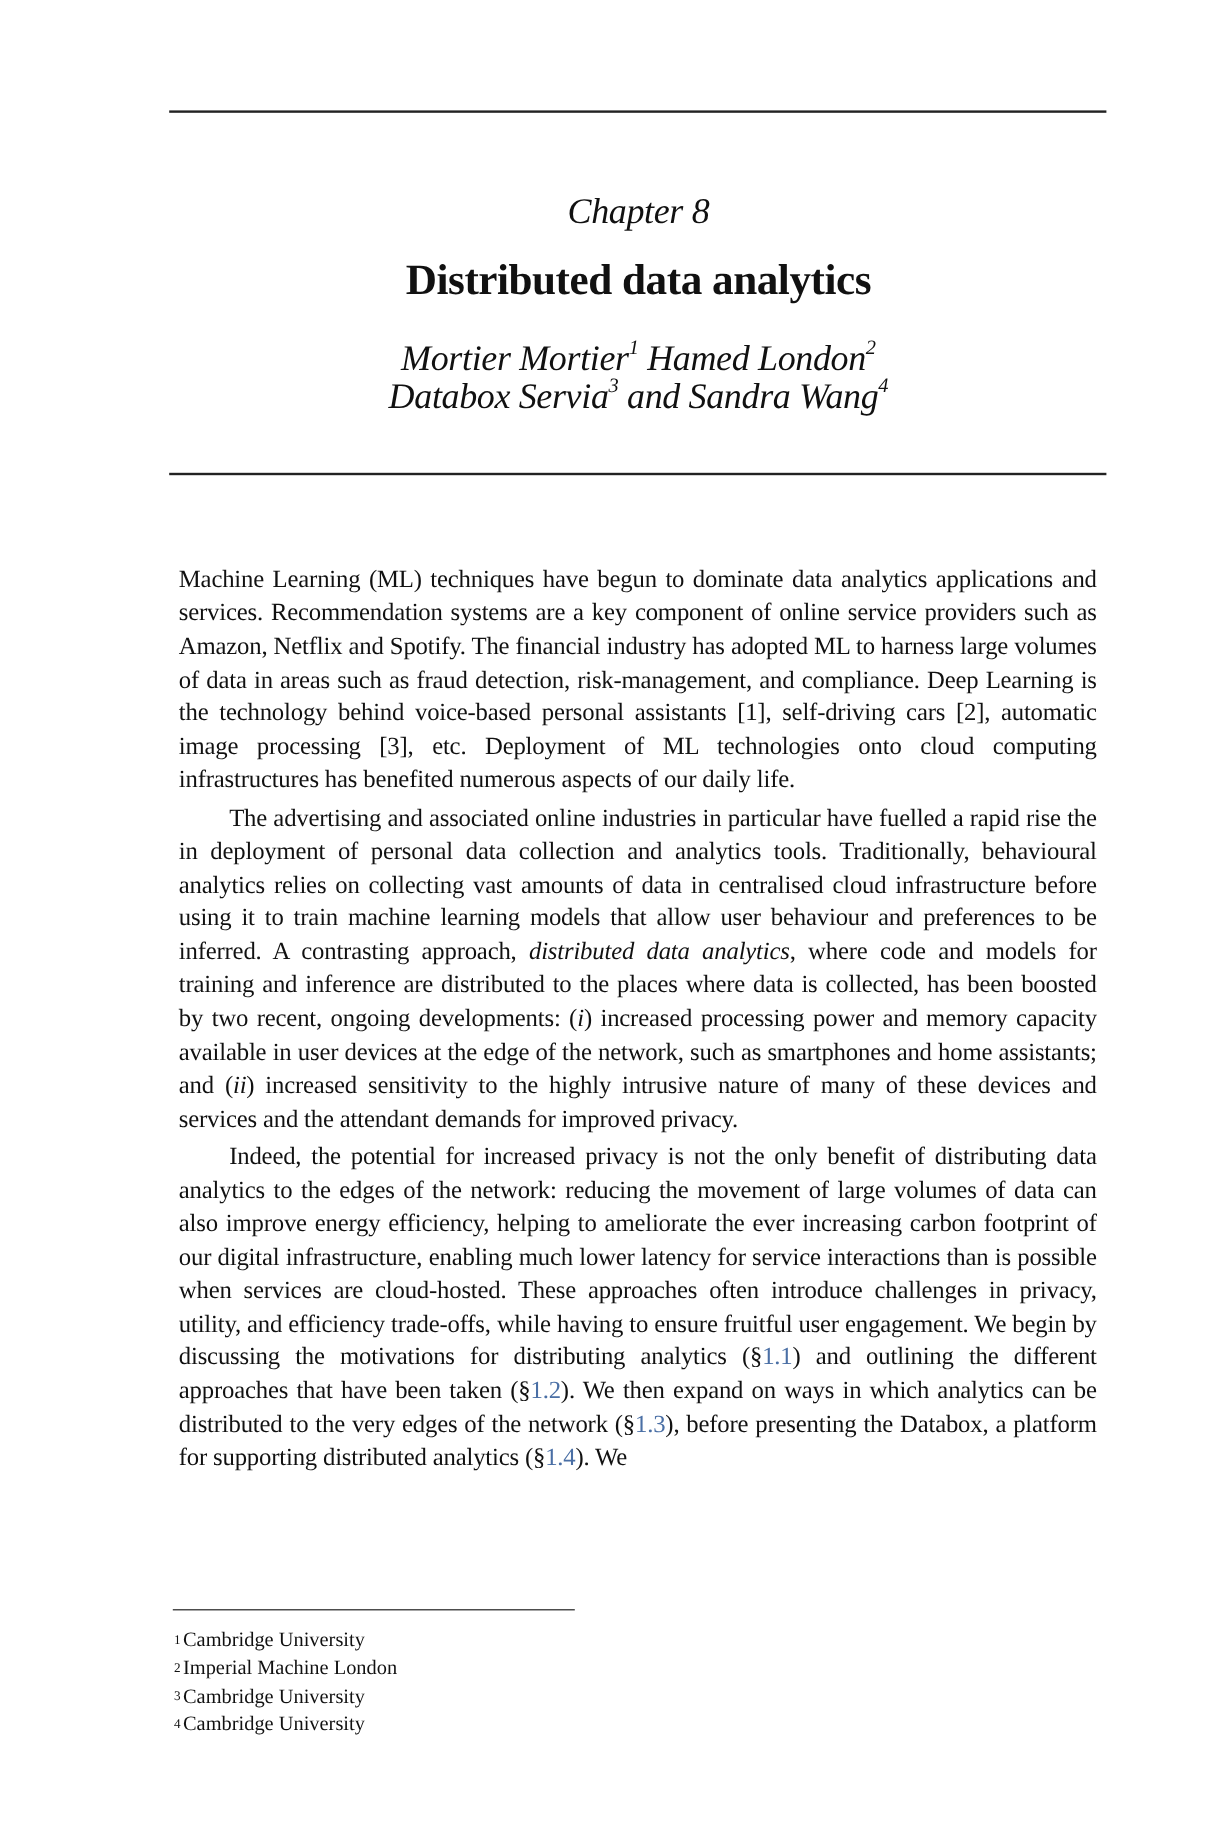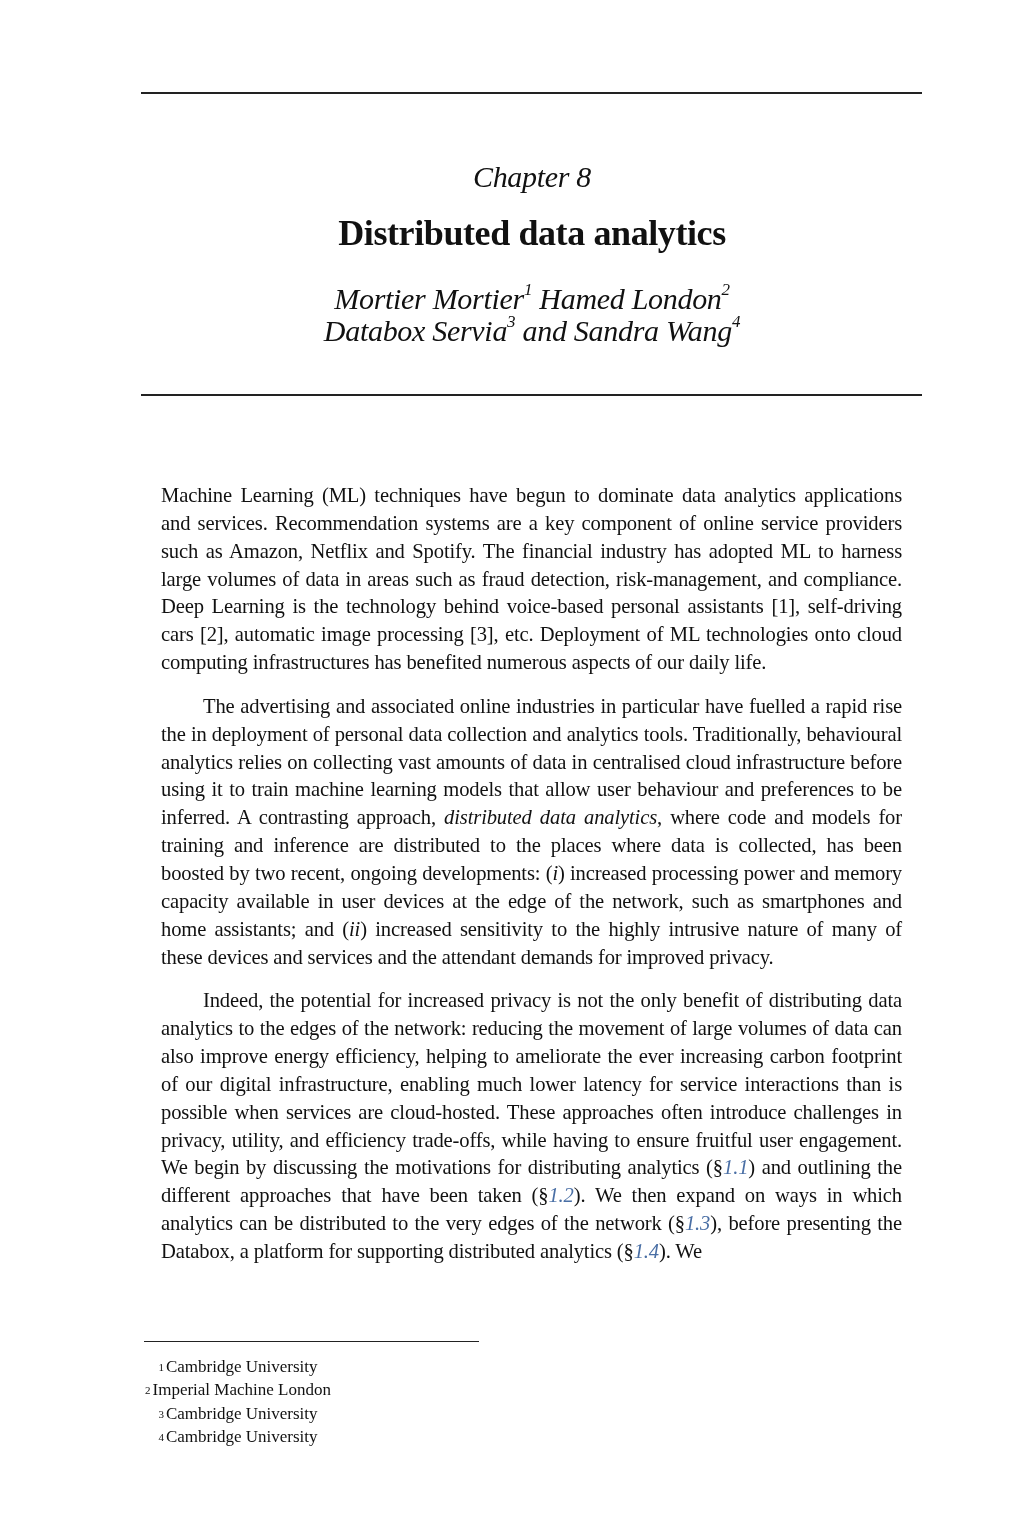--- a/index.html
+++ b/index.html
@@ -10,25 +10,25 @@
   #rule-mid { top: 394px; }
   .chapter-label { position: absolute; top: 160px; left: 0; width: 1064px; text-align: center;
                    font-style: italic; font-size: 30px; letter-spacing: -0.3px; }
   .chapter-title { position: absolute; top: 212px; left: 0; width: 1064px; text-align: center;
                    font-weight: bold; font-size: 36px; letter-spacing: -0.4px; }
   .authors { position: absolute; top: 283px; left: 0; width: 1064px; text-align: center;
              font-style: italic; font-size: 30px; line-height: 32px; letter-spacing: -0.3px; }
   .authors sup { font-size: 17px; position: relative; top: -2px; vertical-align: top; line-height: 1; }
   .body-text { position: absolute; top: 466px; left: 145px; width: 773px;
                font-size: 20.6px; line-height: 27.85px; text-align: justify; letter-spacing: -0.15px; }
-  .body-text p { margin: 16px; }
+  .body-text p { margin: 4px; }
   .body-text p.indent { text-indent: 42px; }
-  .xref { color: #4a6fa5; font-style: italic; }
+  .xref { color: #4a6fa5; }
   .fn-rule { position: absolute; top: 1341px; left: 144px; width: 335px; border-top: 1.5px solid #222; }
-  .footnotes { position: absolute; top: 1355px; left: 145px; font-size: 17px; line-height: 23.3px; text-align: center; }
+  .footnotes { position: absolute; top: 1355px; left: 145px; font-size: 17px; line-height: 23.3px; }
   .footnotes .fn sup { font-size: 11px; vertical-align: top; position: relative; top: 1px; margin-right: 2px; }
 </style>
 </head>
 <body>
 
 <div id="rule-top" class="rule"></div>
 
 <div class="chapter-label">Chapter 8</div>
 <div class="chapter-title">Distributed data analytics</div>
 

